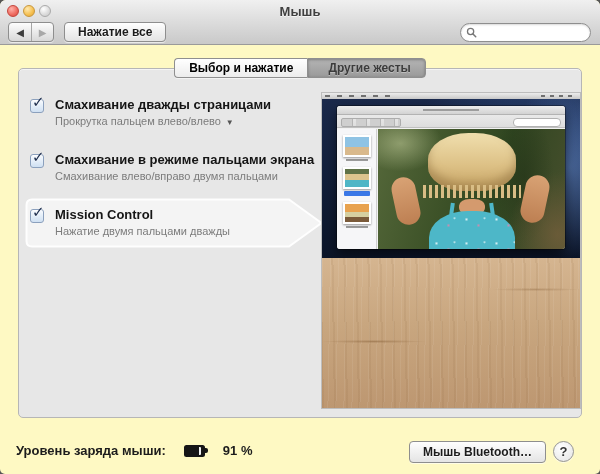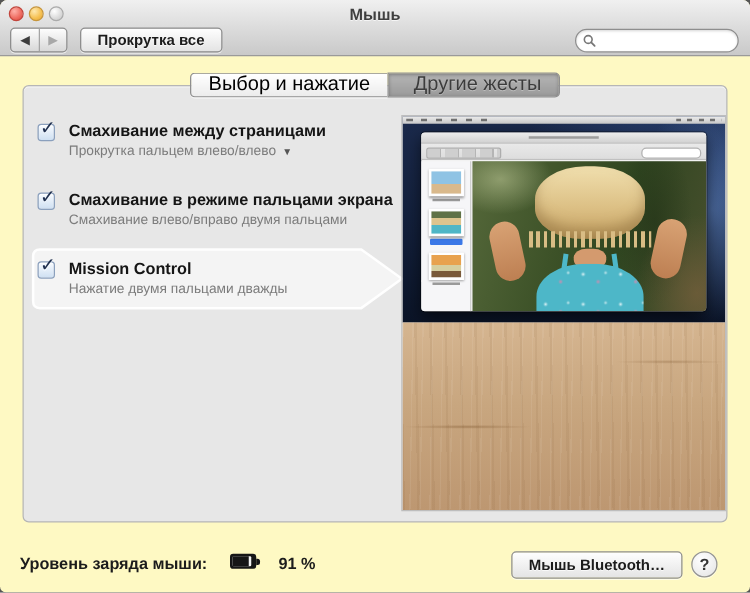--- a/index.html
+++ b/index.html
@@ -43,21 +43,21 @@
                   font-size:11px; font-family:inherit; }
   .mag { width:11px; height:11px; flex:0 0 auto; }
 
   
   .panel { position:absolute; left:18px; top:68px; width:564px; height:350px;
            background:#e7e7e7; border:1px solid #b6b6b6; border-radius:5px;
            box-shadow:inset 0 1px 0 rgba(255,255,255,.6); }
 
   
   .tabs { position:absolute; top:58px; left:0; right:0; display:flex; justify-content:center; z-index:5; }
-  .tab { height:20px; display:flex; align-items:center; padding:0 14px; font-size:16px; font-weight:400;
+  .tab { height:20px; display:flex; align-items:center; padding:0 14px; font-size:12px; font-weight:700;
          border:1px solid #8f8f8f; }
   .tab.inactive { background:linear-gradient(180deg,#ffffff,#ececec); color:#000;
                   border-radius:4px 0 0 4px; border-right:none;
                   box-shadow:0 1px 0 rgba(255,255,255,.5); }
   .tab.active { background:linear-gradient(180deg,#b5b5b5,#9a9a9a); color:#3c3c3c;
                 border-radius:0 4px 4px 0;
                 box-shadow:inset 0 1px 3px rgba(0,0,0,.3); text-shadow:0 1px 0 rgba(255,255,255,.3);padding-left:20px; }
 
   
   .row { position:absolute; display:flex; align-items:flex-start; z-index:4; }
@@ -151,21 +151,21 @@
           background-image:
             repeating-linear-gradient(91deg, rgba(255,255,255,.07) 0 1px, transparent 1px 8px),
             repeating-linear-gradient(89deg, rgba(110,70,30,.08) 0 2px, transparent 2px 12px),
             linear-gradient(180deg,#d5b590 0%,#c8a67f 45%,#bd9771 100%); }
   .grain { position:absolute; left:0; top:82px; width:130px; height:3px;
            background:radial-gradient(65px 2px at 40% 50%, rgba(120,80,40,.4), transparent 80%); }
   .grain2 { position:absolute; right:0; top:30px; width:110px; height:3px;
             background:radial-gradient(55px 2px at 60% 50%, rgba(120,80,40,.3), transparent 80%); }
 
   
-  .footer-left { position:absolute; left:16px; top:443px; display:flex; gap:18px;
+  .footer-left { position:absolute; left:16px; top:443px; display:flex; align-items:center; gap:18px;
                  font-size:13px; font-weight:600; color:#1c1c1c; }
   .battery { position:relative; width:21px; height:12px; background:#161616; border-radius:2.5px; }
   .battery:before { content:""; position:absolute; right:-3px; top:3.5px; width:3px; height:5px;
                     background:#161616; border-radius:0 2px 2px 0; }
   .battery .lvl { position:absolute; left:2px; top:2px; bottom:2px; width:15px; background:#f2f2f2; border-radius:1px; }
   .battery .fill { position:absolute; left:2px; top:2px; bottom:2px; width:13.5px; background:#161616; }
   .bt-btn { position:absolute; right:54px; top:441px; height:22px; }
   .help-btn { position:absolute; right:26px; top:441px; width:21px; height:21px; border-radius:50%;
               border:1px solid #949494; background:radial-gradient(circle at 40% 30%,#ffffff,#e3e3e3);
               display:flex; align-items:center; justify-content:center;
@@ -181,21 +181,21 @@
       <div class="light red"></div>
       <div class="light yellow"></div>
       <div class="light gray"></div>
     </div>
     <div class="win-title">Мышь</div>
 
     <div class="navgroup">
       <div class="navbtn">◀</div>
       <div class="navbtn disabled">▶</div>
     </div>
-    <div class="push-btn show-all">Прокрутка все</div>
+    <div class="push-btn show-all">Нажатие все</div>
 
     <div class="search">
       <svg class="mag" viewBox="0 0 12 12">
         <circle cx="5" cy="5" r="3.4" fill="none" stroke="#777" stroke-width="1.4"></circle>
         <line x1="7.6" y1="7.6" x2="10.6" y2="10.6" stroke="#777" stroke-width="1.6" stroke-linecap="round"></line>
       </svg>
       <input value="" placeholder="" style="">
     </div>
   </div>
 
@@ -208,21 +208,21 @@
 
   <svg class="hl-arrow" viewBox="0 0 300 50">
     <path d="M8 1.5 H265 L297.5 25 L265 48.5 H8 Q2.5 48.5 2.5 43 V7 Q2.5 1.5 8 1.5 Z" fill="rgba(255,255,255,0.55)" stroke="rgba(255,255,255,0.95)" stroke-width="2"></path>
   </svg>
 
   <div class="row" style="left:30px; top:97px;">
     <div class="checkbox">
       <span class="tick">✓</span>
     </div>
     <div class="rowtext">
-      <div class="rowtitle">Смахивание между страницами</div>
+      <div class="rowtitle">Смахивание дважды страницами</div>
       <div class="rowsub">
         <span>Прокрутка пальцем влево/влево</span><span class="ddarrow">▼</span>
       </div>
     </div>
   </div>
 
   <div class="row" style="left:30px; top:152px;">
     <div class="checkbox">
       <span class="tick">✓</span>
     </div>

